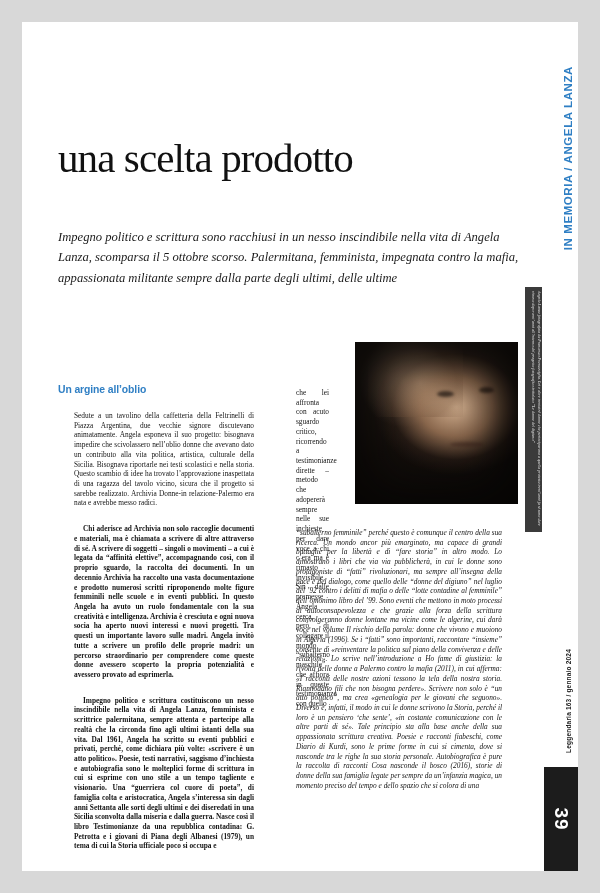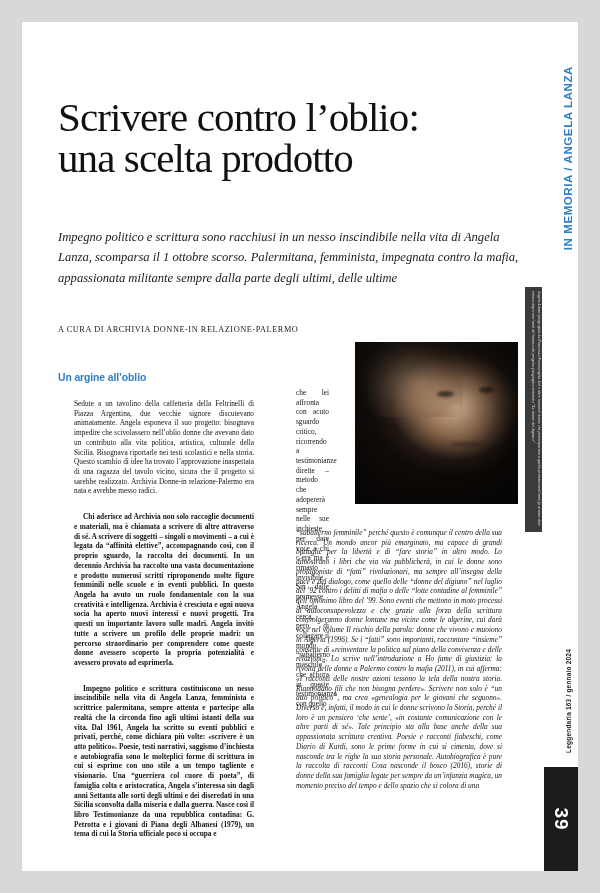--- a/index.html
+++ b/index.html
@@ -141,21 +141,21 @@
     font-size:4.1px;
     line-height:1.38;
     color:#e8e8e8;
   }
   
   .kicker{
     font-family:"Liberation Sans",sans-serif;
     font-weight:bold;
     font-size:10.4px;
     color:#2f7fc4;
-    margin:0 0 2px 0;
+    margin:12px 0 2px 0;
     letter-spacing:-.1px;
   }
   .col-left{
     position:absolute;left:36px;top:350px;
     width:212px;
   }
   .col-right-top{
     position:absolute;left:258px;top:350px;
     width:65px;
   }
@@ -179,27 +179,26 @@
   .gapsec{ margin-top:7px; }
 </style>
 </head>
 <body>
 
 <div class="page">
 
   <div class="content">
 
     <h1 class="headline">
-      <span>Scrivere contro l’oblio:</span><br>
+      <br>
       <span>una scelta prodotto</span>
     </h1>
 
-    <div class="standfirst">Impegno politico e scrittura sono racchiusi in un nesso inscindibile nella vita di Angela Lanza, scomparsa il 1 ottobre scorso. Palermitana, femminista, impegnata contro la mafia, appassionata militante sempre dalla parte degli ultimi, delle ultime</div>
-
-    <div class="byline">a cura di Archivia donne-in relazione-Palermo</div>
+    <div class="standfirst">Impegno politico e scrittura sono racchiusi in un nesso inscindibile nella vita di Angela Lanza, scomparsa il 5 ottobre scorso. Palermitana, femminista, impegnata contro la mafia, appassionata militante sempre dalla parte degli ultimi, delle ultime</div>
+
 
     <div class="photo">
       <div class="bg"></div>
       <div class="hair"></div>
       <div class="eye1"></div>
       <div class="eye2"></div>
       <div class="mouth"></div>
       <div class="vig"></div>
     </div>
 

